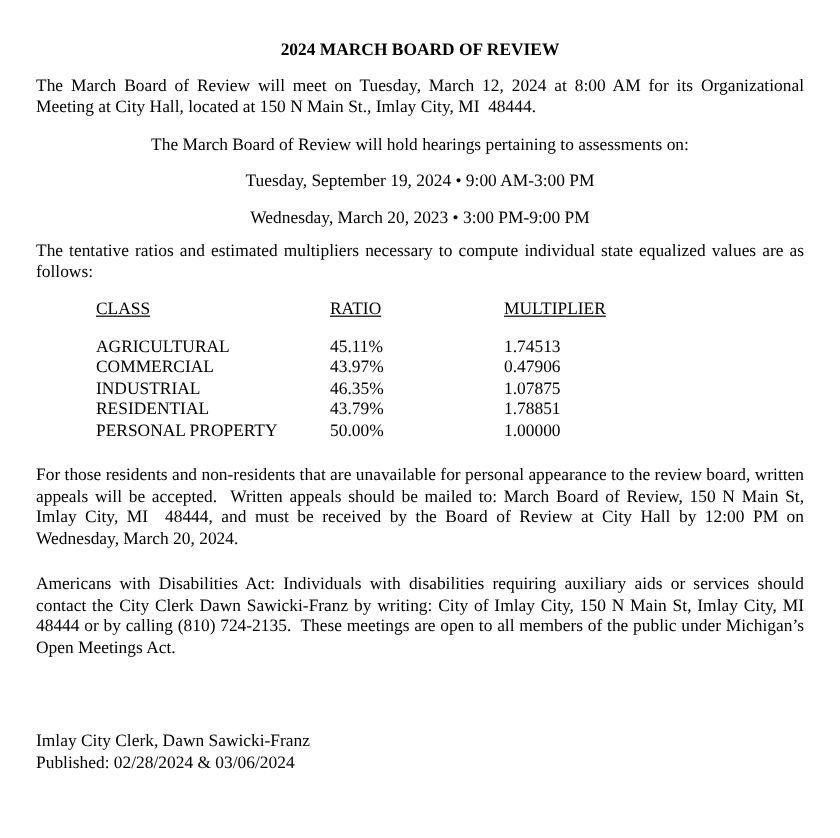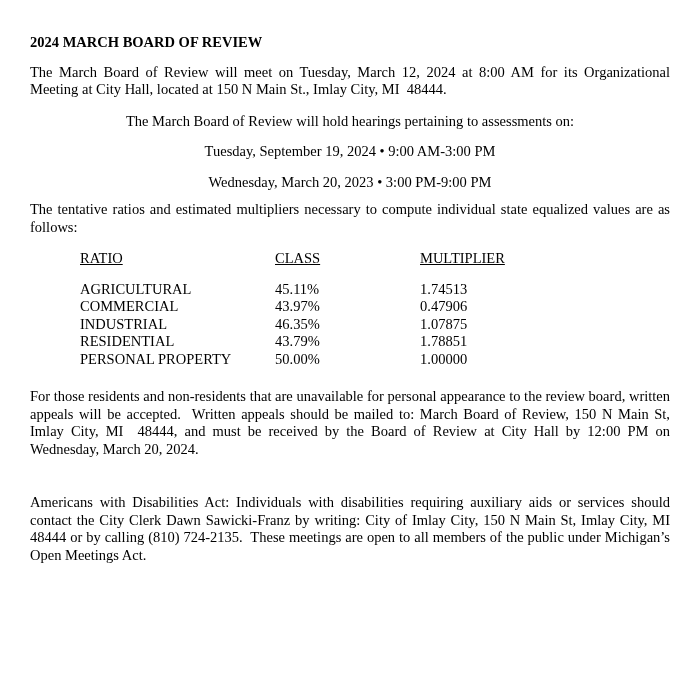--- a/index.html
+++ b/index.html
@@ -22,39 +22,39 @@
   }
   .doc-title {
     font-size: 14.5px;
     font-weight: bold;
     text-align: center;
     margin: 0 0 10px 0;
   }
   .doc-subtitle {
     font-size: 14.5px;
     font-weight: bold;
-    text-align: left;
+    text-align: center;
     margin: 0 0 12px 0;
   }
   p { margin: 0; }
   .justify { text-align: justify; }
   .center { text-align: center; }
   .p-intro      { margin-bottom: 14px; }
   .p-hearings   { margin-bottom: 13px; }
   .p-date1      { margin-bottom: 13px; }
   .p-date2      { margin-bottom: 10px; }
   .p-ratios     { margin-bottom: 14px; }
   .ratio-table  { margin-left: 50px; margin-bottom: 20px; }
   .t-row {
     display: grid;
     grid-template-columns: 195px 145px 1fr;
   }
   .t-head { margin-bottom: 13px; }
   .t-head .t-cell { text-decoration: underline; }
-  .p-appeals    { margin-bottom: 36px; }
+  .p-appeals    { margin-bottom: 21px; }
   .p-ada        { margin-bottom: 61px; }
   .footer div { margin: 0; }
 </style>
 </head>
 <body>
 
 <div class="page">
 
 
   <h2 class="doc-subtitle">2024 MARCH BOARD OF REVIEW</h2>
@@ -64,22 +64,22 @@
   <p class="center p-hearings">The March Board of Review will hold hearings pertaining to assessments on:</p>
 
   <p class="center p-date1">Tuesday, September 19, 2024 • 9:00 AM-3:00 PM</p>
 
   <p class="center p-date2">Wednesday, March 20, 2023 • 3:00 PM-9:00 PM</p>
 
   <p class="justify p-ratios">The tentative ratios and estimated multipliers necessary to compute individual state equalized values are as follows:</p>
 
   <div class="ratio-table">
     <div class="t-row t-head">
+      <span class="t-cell">CLASS</span>
       <span class="t-cell">RATIO</span>
-      <span class="t-cell">CLASS</span>
       <span class="t-cell">MULTIPLIER</span>
     </div>
     <div class="t-row">
       <span class="t-cell">AGRICULTURAL</span>
       <span class="t-cell">45.11%</span>
       <span class="t-cell">1.74513</span>
     </div>
     <div class="t-row">
       <span class="t-cell">COMMERCIAL</span>
       <span class="t-cell">43.97%</span>
@@ -99,14 +99,18 @@
       <span class="t-cell">PERSONAL PROPERTY</span>
       <span class="t-cell">50.00%</span>
       <span class="t-cell">1.00000</span>
     </div>
   </div>
 
   <p class="justify p-appeals">For those residents and non-residents that are unavailable for personal appearance to the review board, written appeals will be accepted.&nbsp; Written appeals should be mailed to: March Board of Review, 150 N Main St, Imlay City, MI&nbsp; 48444, and must be received by the Board of Review at City Hall by 12:00 PM on Wednesday, March 20, 2024.</p>
 
   <p class="justify p-ada">Americans with Disabilities Act: Individuals with disabilities requiring auxiliary aids or services should contact the City Clerk Dawn Sawicki-Franz by writing: City of Imlay City, 150 N Main St, Imlay City, MI 48444 or by calling (810) 724-2135.&nbsp; These meetings are open to all members of the public under Michigan’s Open Meetings Act.</p>
 
+  <div class="footer">
+    <div>Imlay City Clerk, Dawn Sawicki-Franz</div>
+    <div>Published: 02/28/2024 &amp; 03/06/2024</div>
+  </div>
 
 </div>
 
 </body></html>

